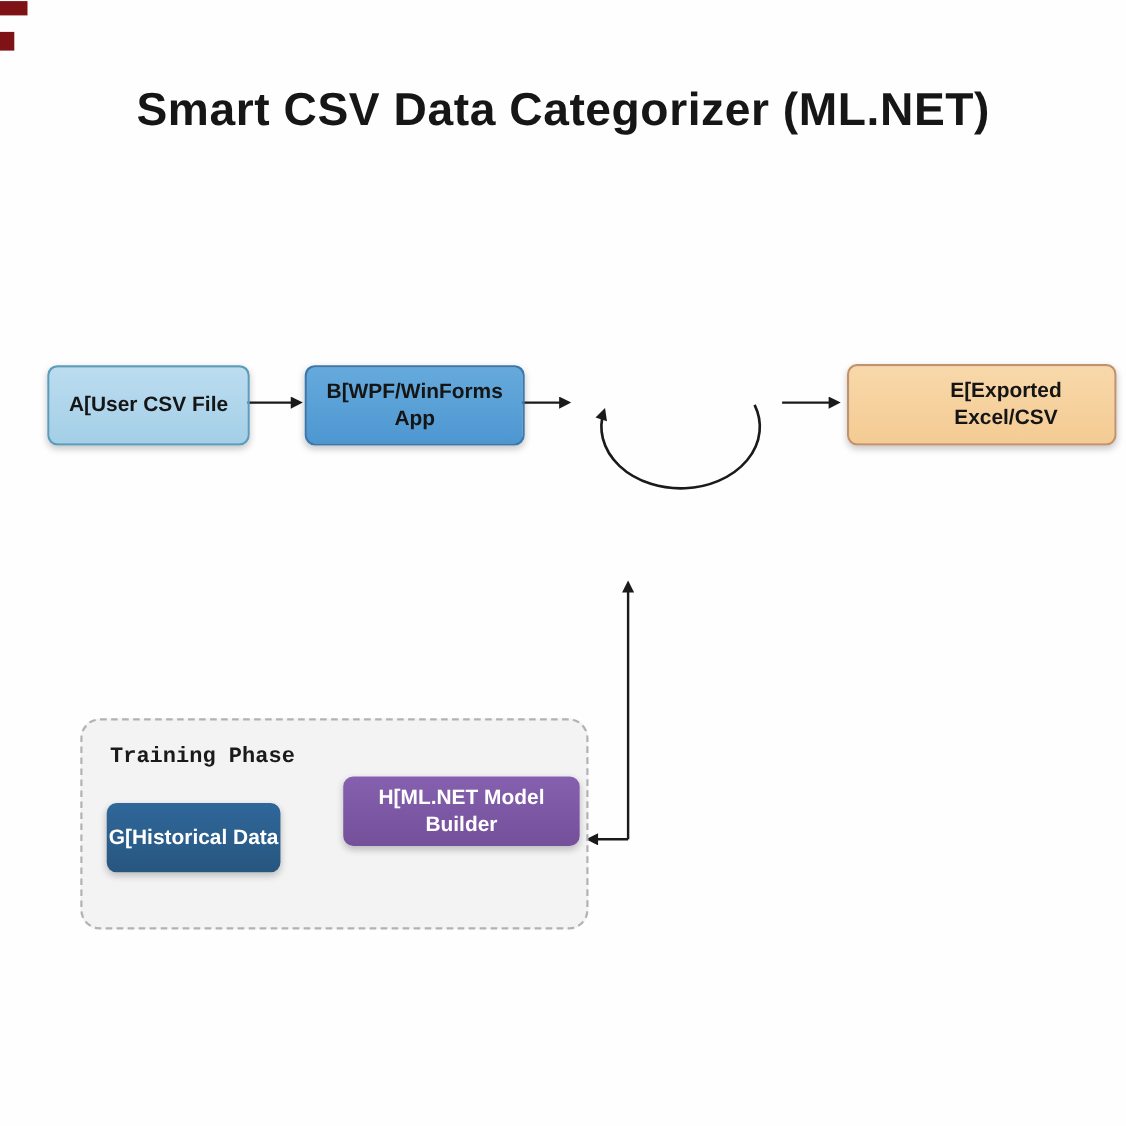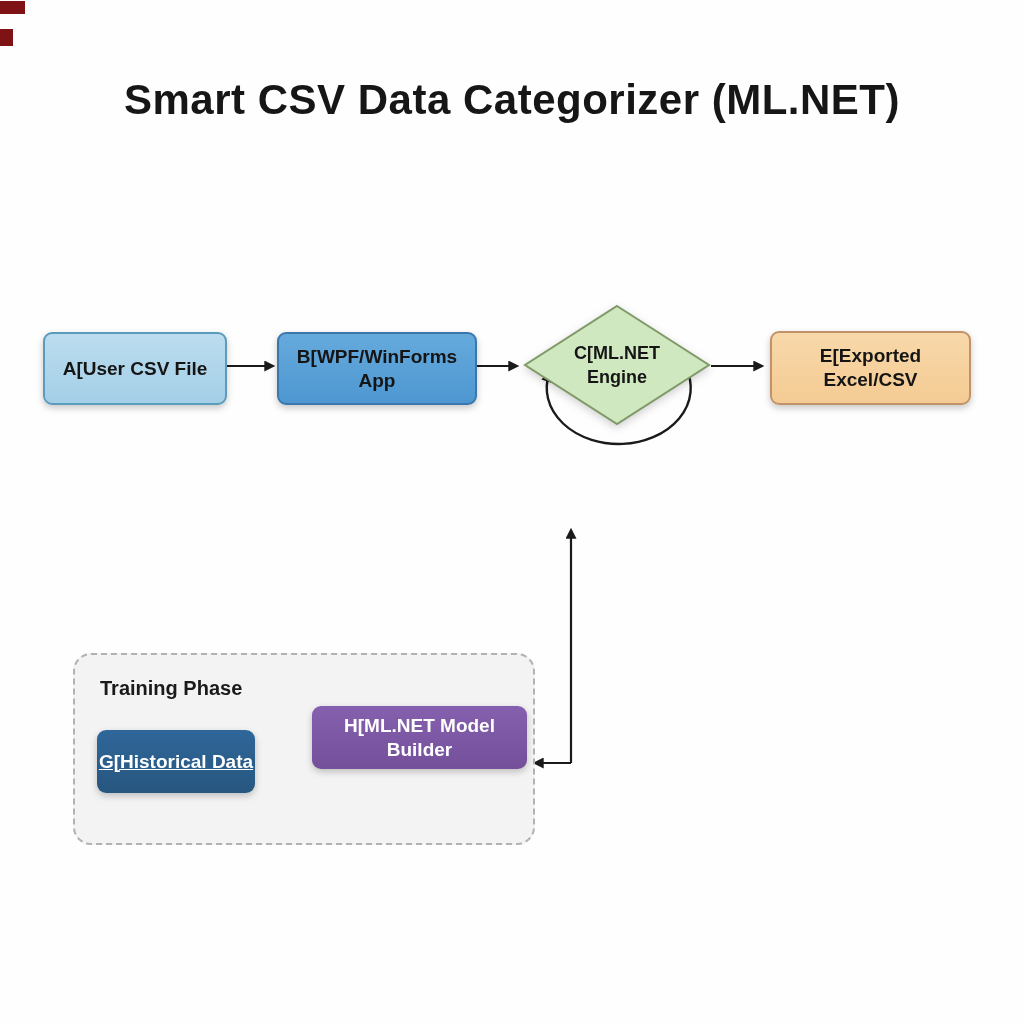--- a/index.html
+++ b/index.html
@@ -22,47 +22,47 @@
     box-shadow:0 3px 7px rgba(0,0,0,0.22);font-size:19px;line-height:1.25;
   }
   .node-a{left:43px;top:332px;width:180px;height:69px;
     background:linear-gradient(180deg,#bcdcef 0%,#a3cfe7 100%);
     border:2px solid #5b9bbb;}
   .node-b{left:277px;top:332px;width:196px;height:69px;
     background:linear-gradient(180deg,#66aadc 0%,#4d97d1 100%);
     border:2px solid #3a77ad;}
   .node-e{left:770px;top:331px;width:197px;height:70px;
     background:linear-gradient(180deg,#f8d8aa 0%,#f4cb93 100%);
-    border:2px solid #c2936a;}
+    border:2px solid #c2936a;padding-left:44px;}
   .node-d{left:522px;top:448px;width:165px;height:74px;
     background:linear-gradient(180deg,#f7ecca 0%,#f1e2b3 100%);
     border:2px solid #bda878;font-size:18px;line-height:1.3;}
   .node-g{left:97px;top:730px;width:158px;height:63px;
     background:linear-gradient(180deg,#2f679a 0%,#27567f 100%);
-    border:none;color:#ffffff;text-decoration:underline;}
+    border:none;color:#ffffff;}
   .node-h{left:312px;top:706px;width:215px;height:63px;
     background:linear-gradient(180deg,#8560ae 0%,#74509b 100%);
     border:none;color:#ffffff;}
 
   .diamond-wrap{position:absolute;left:522px;top:303px;width:190px;height:124px;}
   .diamond-wrap svg{position:absolute;left:0;top:0;
     filter:drop-shadow(0 3px 4px rgba(0,0,0,0.18));}
   .diamond-label{
     position:absolute;left:0;top:0;width:190px;height:124px;
     display:flex;flex-direction:column;align-items:center;justify-content:center;
     font-weight:bold;font-size:18px;line-height:1.35;color:#151515;text-align:center;
   }
 
   .subgraph{
     position:absolute;left:73px;top:653px;width:462px;height:192px;
     background:#f3f3f4;border:2px dashed #b2b2b4;border-radius:18px;
     box-sizing:border-box;
   }
   .subgraph-label{
-    position:absolute;left:100px;top:677px;font-size:20px;font-weight:bold;color:#1a1a1a;
+    position:absolute;left:100px;top:677px;font-size:20px;font-weight:bold;color:#1a1a1a;font-family:Liberation Mono, monospace;
   }
 
   .edges{position:absolute;left:0;top:0;pointer-events:none;}
   .line2{display:block;}
 </style>
 </head>
 <body>
 
 <div id="canvas">
 
@@ -87,29 +87,20 @@
   </svg>
 
   <div class="node node-a">
     <span>A[User CSV File</span>
   </div>
 
   <div class="node node-b">
     <span>B[WPF/WinForms App</span>
   </div>
 
-  <div class="diamond-wrap">
-    <svg width="190" height="124" viewBox="0 0 190 124">
-      <polygon points="95,3 187,62 95,121 3,62" fill="#cfe8c0" stroke="#7f9a68" stroke-width="2"></polygon>
-    </svg>
-    <div class="diamond-label">
-      <span>C[ML.NET</span>
-      <span class="line2">Engine</span>
-    </div>
-  </div>
 
   <div class="node node-e">
     <span>E[Exported Excel/CSV</span>
   </div>
 
 
   <div class="subgraph"></div>
   <div class="subgraph-label">Training Phase</div>
 
   <div class="node node-g">

